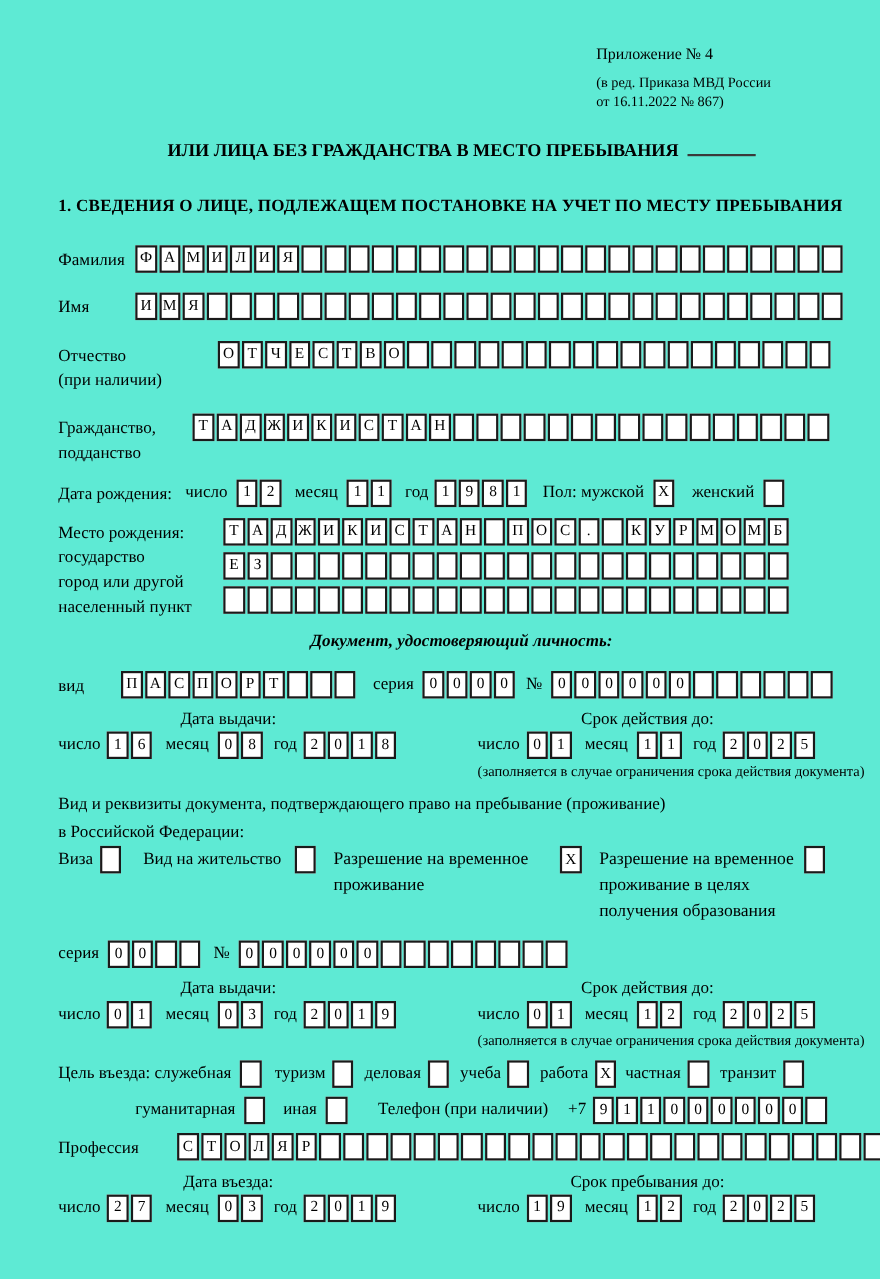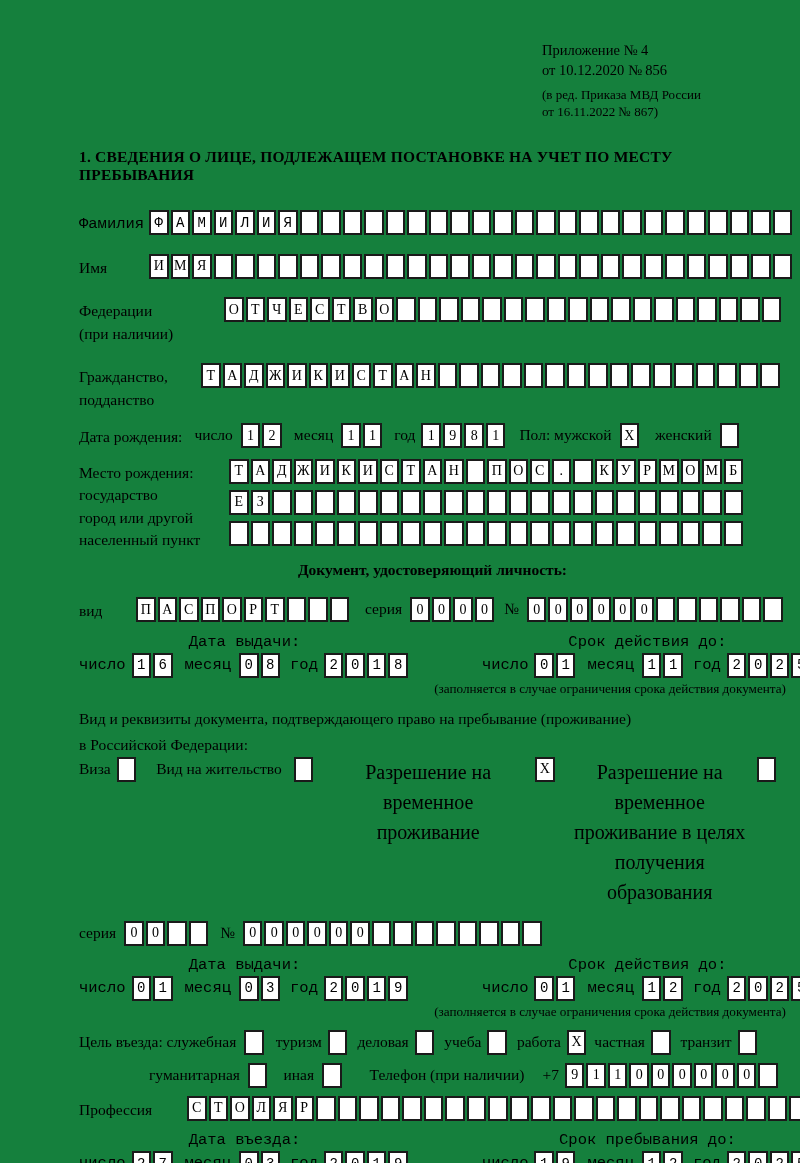--- a/index.html
+++ b/index.html
@@ -1,19 +1,19 @@
 <!DOCTYPE html>
 <html><head>
 <meta charset="utf-8">
 <style>
   html,body{margin:0;padding:0;background:#e8e8e8;}
   body{font-family:"Liberation Serif","DejaVu Serif",serif;color:#000;}
   .page{
-    position:relative;width:800px;height:1163px;background:#15803d;
-    box-sizing:border-box;padding:40px 14px 10px 79px;overflow:hidden;
+    position:relative;width:800px;height:1163px;background:#5eead4;
+    box-sizing:border-box;padding:40px 14px 10px 53px;overflow:hidden;
     margin:0 auto;
   }
   
   .appendix{width:238px;margin-left:auto;margin-right:6px;font-size:14.5px;line-height:1.38;}
   .appendix .rev{font-size:13px;line-height:1.32;}
   .appendix .rev-first{margin-top:6px;}
   .form-label{text-align:right;font-weight:bold;font-size:16px;margin:24px 24px 0 0;}
   
   .title{text-align:center;font-weight:bold;font-size:16.5px;line-height:1.6;margin-top:24px;}
   .underline{display:inline-block;width:62px;border-bottom:2px solid #3a3a3a;height:13px;margin-left:8px;}
@@ -31,50 +31,50 @@
     margin-right:2px;display:flex;align-items:center;justify-content:center;
     font-size:14px;background:#fff;
   }
   .boxcol{display:flex;flex-direction:column;gap:6px;}
   .dlabel{font-size:15.5px;padding-top:3px;flex:none;}
   .ml6{margin-left:6px;}.ml8{margin-left:8px;}.ml10{margin-left:10px;}
   .ml12{margin-left:12px;}.ml14{margin-left:14px;}.ml18{margin-left:18px;}
   .mr6{margin-right:6px;}.mr8{margin-right:8px;}
   
   .datepair{display:flex;margin-top:10px;}
-  .datecol{display:inline-block;font-family:Liberation Mono, monospace;}
+  .datecol{display:inline-block;}
   .datecol.right{margin-left:72px;}
   .date-title{text-align:center;font-size:15.5px;margin-bottom:2px;}
   .daterow{display:flex;align-items:flex-start;}
   .note-right{text-align:right;font-size:13.2px;margin-top:3px;}
-  .doc-heading{text-align:center;font-weight:bold;font-size:15.5px;margin-top:10px;}
+  .doc-heading{text-align:center;font-weight:bold;font-size:15.5px;margin-top:10px;font-style:italic;}
   .plain{font-size:15.5px;line-height:1.55;margin-top:10px;}
   .plain2{font-size:15.5px;line-height:1.55;margin-top:2px;}
-  .center-label{font-size:20px;line-height:1.5;text-align:center;flex:none;}
+  .center-label{font-size:16px;line-height:1.5;flex:none;}
   .nowrap{white-space:nowrap;}
 </style>
 </head>
 <body>
 
 <div class="page">
 
   <div class="appendix">
     <div>Приложение № 4</div>
-    <div>от 10.12.2020 № 856</div>
     <div class="rev rev-first">(в ред. Приказа МВД России</div>
     <div class="rev">от 16.11.2022 № 867)</div>
   </div>
 
 
   <div class="title">
+    <div><span>ИЛИ ЛИЦА БЕЗ ГРАЖДАНСТВА В МЕСТО ПРЕБЫВАНИЯ</span><span class="underline"></span></div>
   </div>
 
   <div class="sec-heading">1. СВЕДЕНИЯ О ЛИЦЕ, ПОДЛЕЖАЩЕМ ПОСТАНОВКЕ НА УЧЕТ ПО МЕСТУ ПРЕБЫВАНИЯ</div>
 
-  <div class="row" style="margin-top:26px;font-family:Liberation Mono, monospace;">
+  <div class="row" style="margin-top:26px;">
     <span class="flabel w70">Фамилия</span>
     <span class="boxes">
         <span class="box">Ф</span>
         <span class="box">А</span>
         <span class="box">М</span>
         <span class="box">И</span>
         <span class="box">Л</span>
         <span class="box">И</span>
         <span class="box">Я</span>
         <span class="box"></span>
@@ -134,21 +134,21 @@
         <span class="box"></span>
         <span class="box"></span>
         <span class="box"></span>
         <span class="box"></span>
         <span class="box"></span>
       </span>
   </div>
 
   <div class="row">
     <span class="flabel w145">
-      <span style="display:block">Федерации</span>
+      <span style="display:block">Отчество</span>
       <span style="display:block">(при наличии)</span>
     </span>
     <span class="boxes">
         <span class="box">О</span>
         <span class="box">Т</span>
         <span class="box">Ч</span>
         <span class="box">Е</span>
         <span class="box">С</span>
         <span class="box">Т</span>
         <span class="box">В</span>

